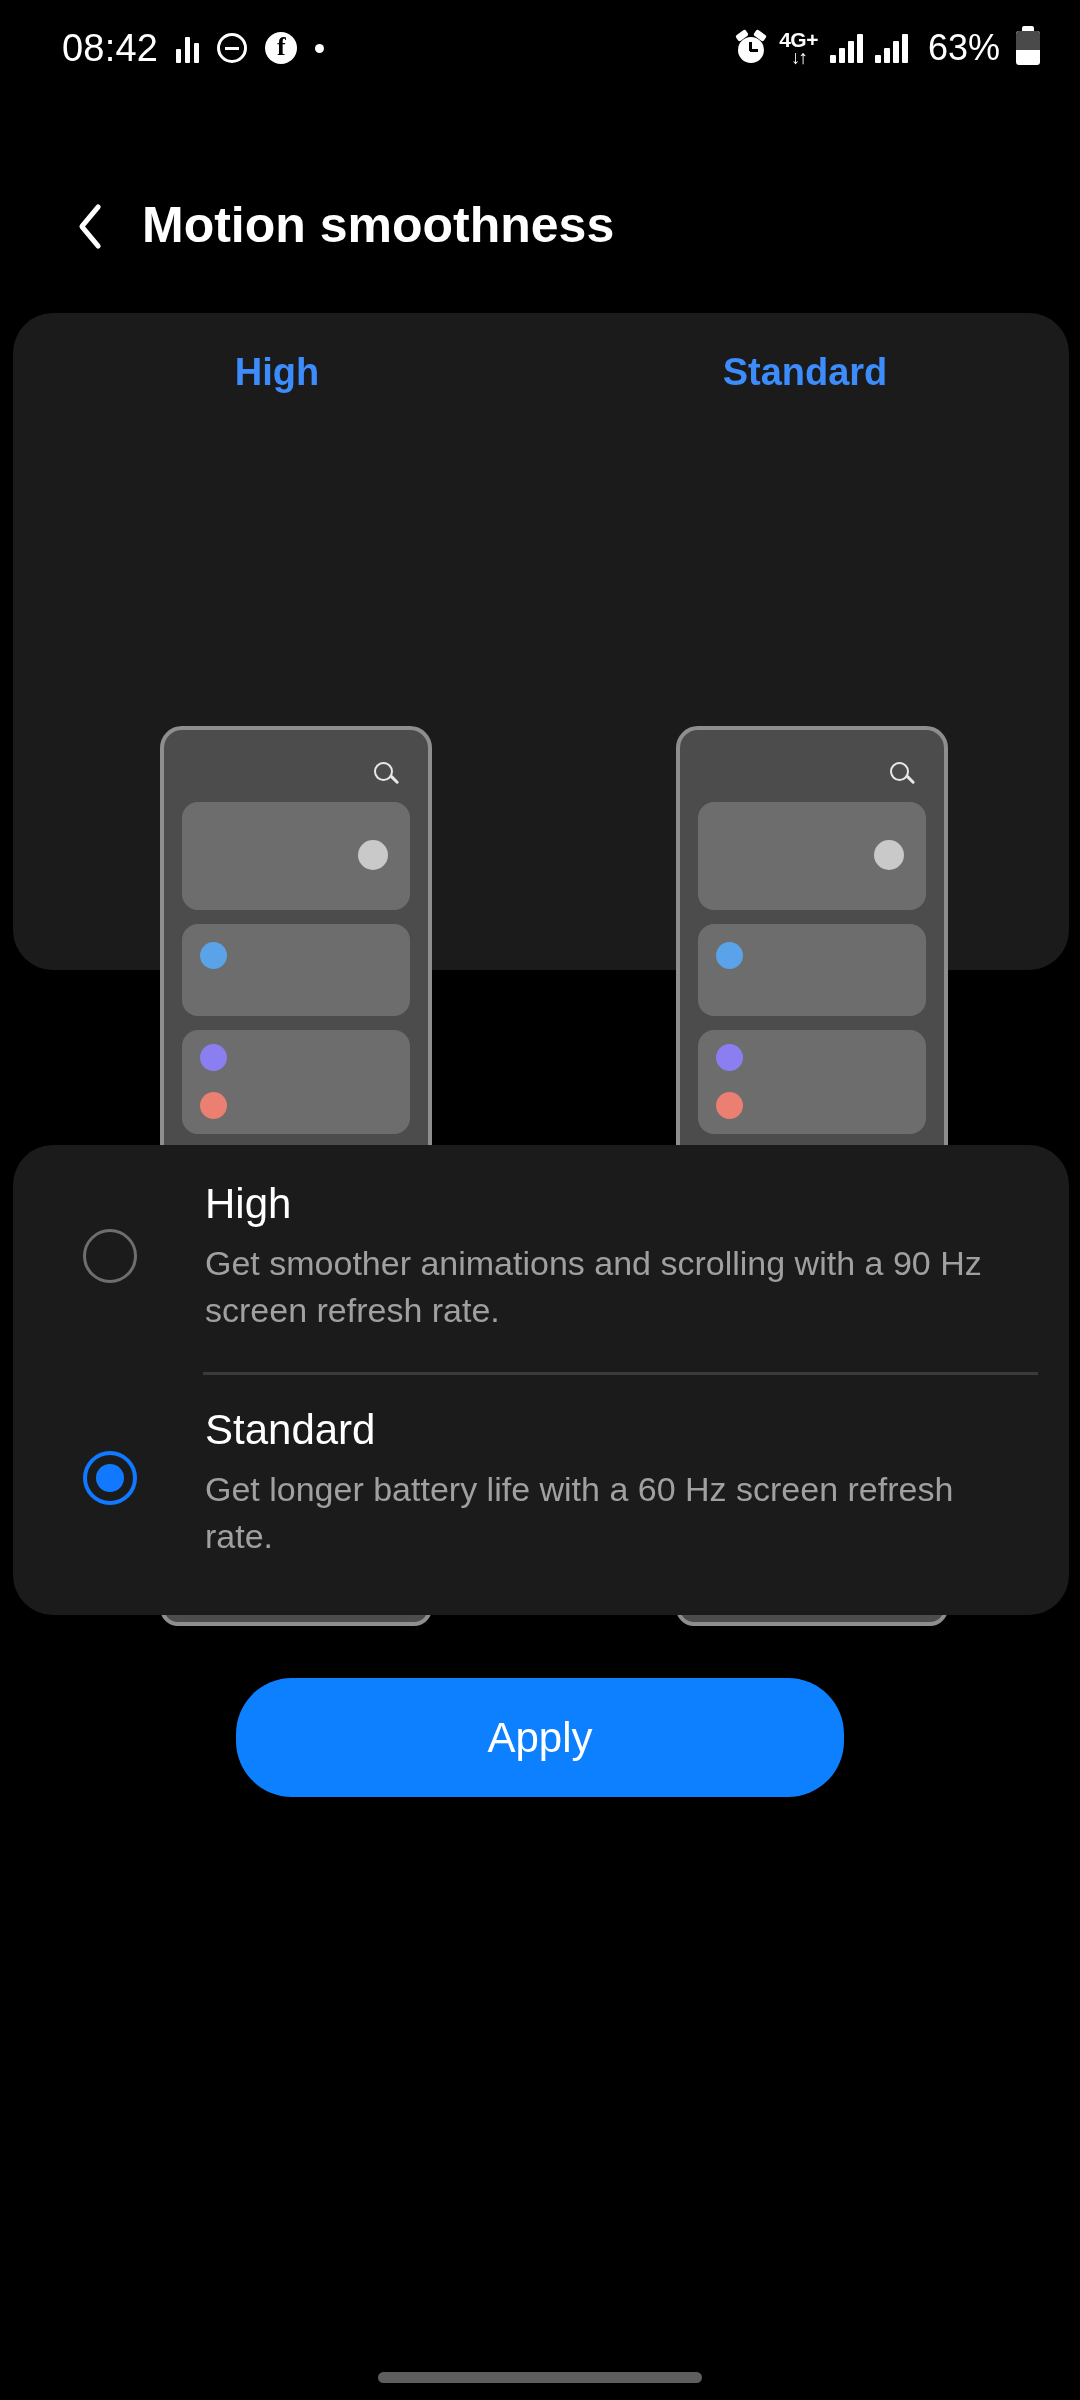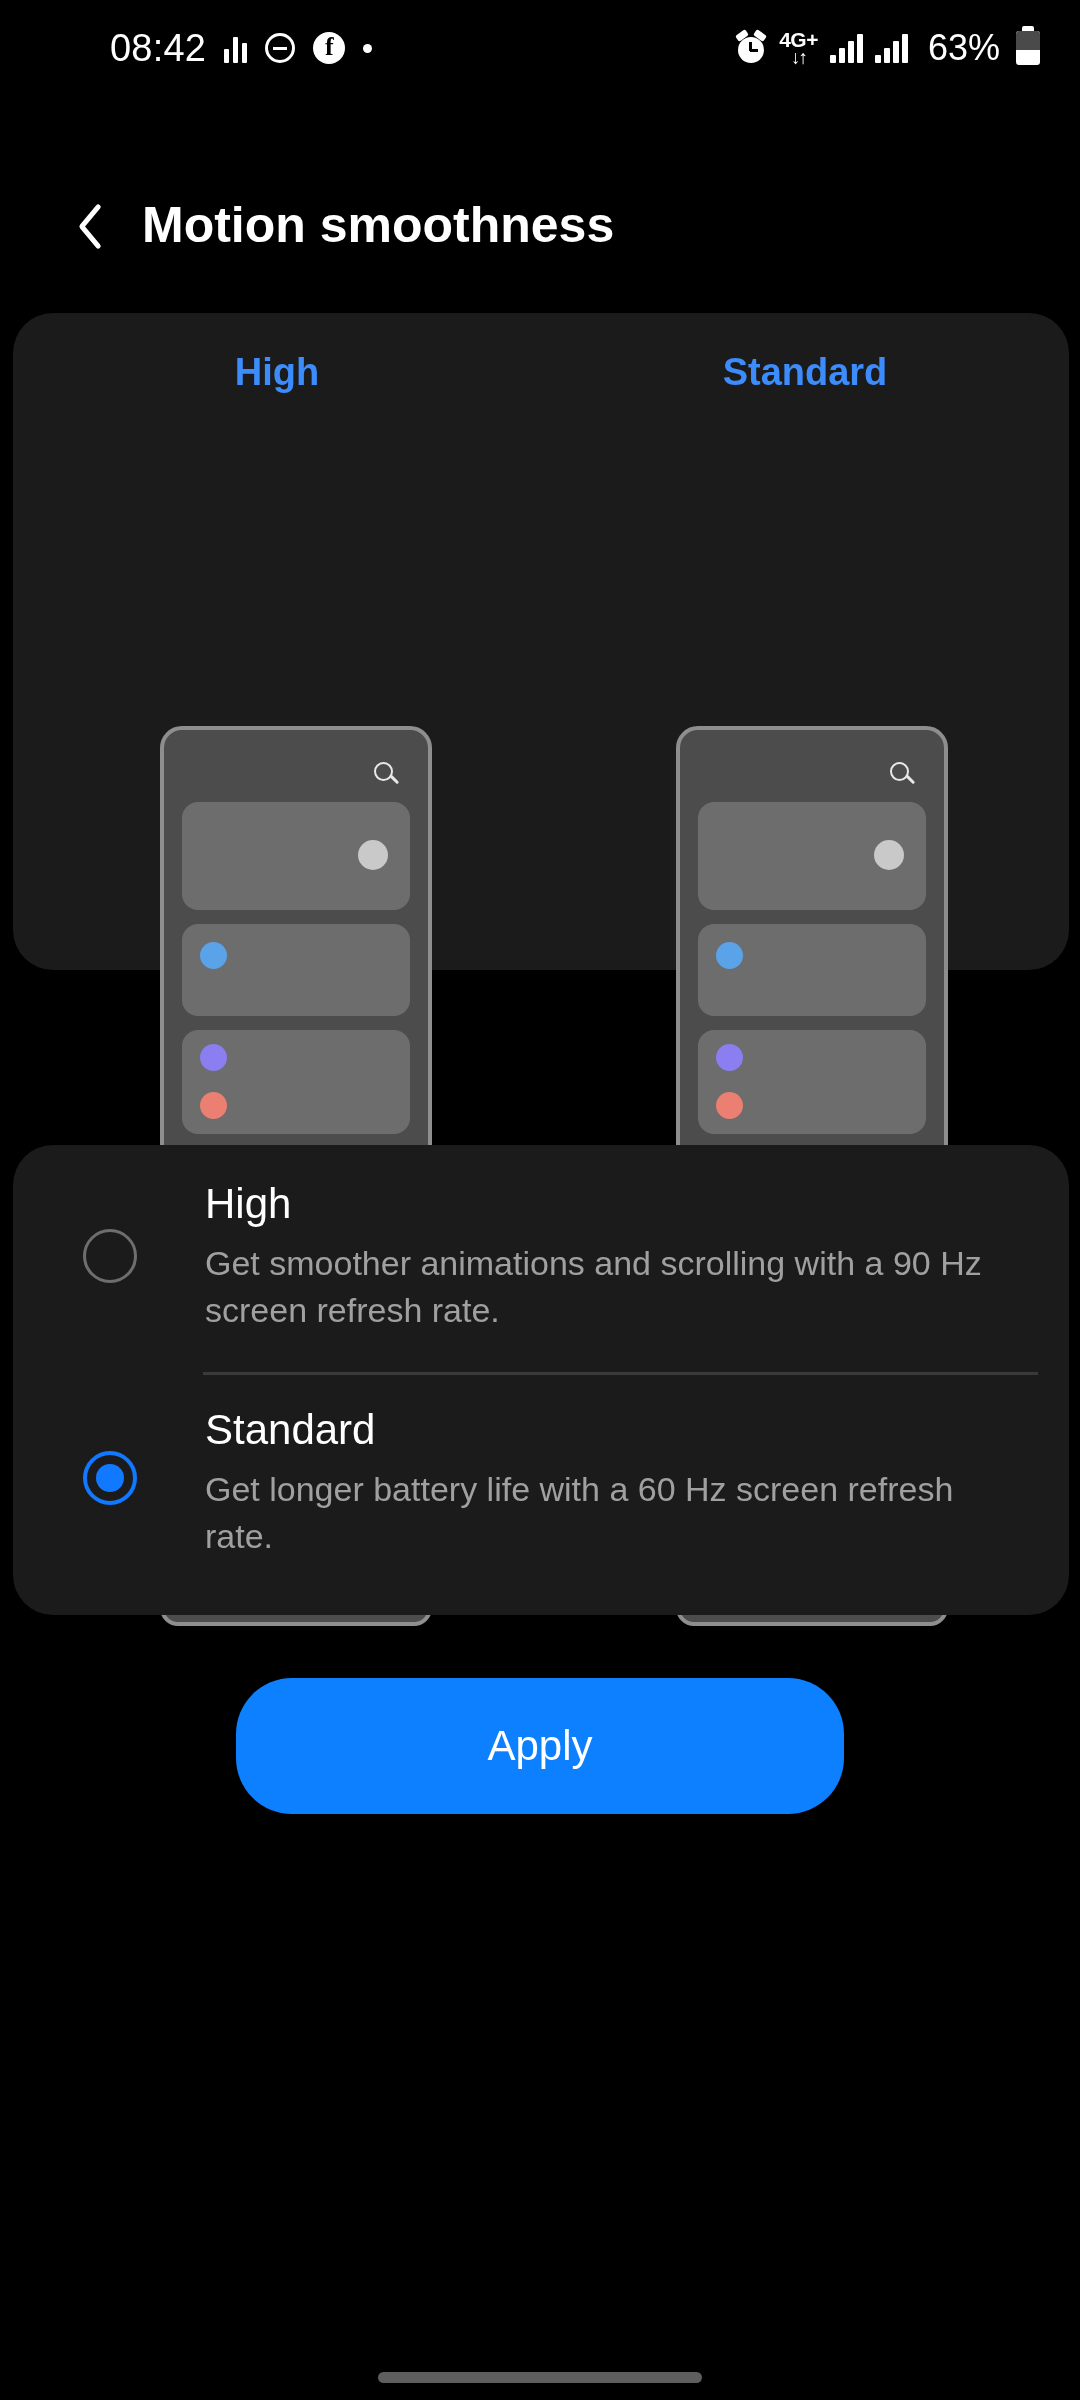--- a/index.html
+++ b/index.html
@@ -10,21 +10,21 @@
     overflow: hidden;
   }
   .screen { position: relative; width: 1080px; height: 2400px; background: #000; }
 
   
   .statusbar {
     position: absolute; top: 0; left: 0; width: 1080px; height: 96px;
     display: flex; align-items: center; justify-content: space-between;
     padding: 0 40px 0 62px;
   }
-  .sb-left { display: flex; align-items: center; gap: 18px; margin-left: 48px; }
+  .sb-left { display: flex; align-items: center; gap: 18px; }
   .sb-time { color: #fff; font-size: 38px; letter-spacing: 0.2px; }
   .sb-right { display: flex; align-items: center; gap: 12px; }
 
   
   .ico-eq { display: inline-flex; align-items: flex-end; gap: 4px; height: 30px; }
   .ico-eq i { display: block; width: 5px; background: #fff; border-radius: 1px; }
   .ico-eq i:nth-child(1) { height: 14px; }
   .ico-eq i:nth-child(2) { height: 26px; }
   .ico-eq i:nth-child(3) { height: 20px; }
 
@@ -144,21 +144,21 @@
      height:28px; border-radius:50%; background:#1079ff; }
 
   .option-text { margin-left: 192px; padding-right: 70px; }
   .option-title { color:#fff; font-size: 42px; display:block; line-height: 1.3; }
   .option-desc  { color:#a0a0a0; font-size: 34px; display:block; line-height: 1.38;
                   margin-top: 8px; }
   .divider { position:absolute; left: 190px; width: 835px; height: 3px; background:#3a3a3a;
              top: 227px; }
 
   
-  .apply-btn { position:absolute; left: 236px; top: 1678px; width: 608px; height: 136px;
+  .apply-btn { position:absolute; left: 236px; top: 1678px; width: 608px; height: 119px;
      background:#0d80ff; border-radius: 56px; border:none; color:#fff; font-size: 42px;
      font-family:"Liberation Sans", sans-serif; cursor:pointer;
      display:flex; align-items:center; justify-content:center; }
 
   
   .gesture-bar { position:absolute; left: 378px; top: 2372px; width: 324px; height: 11px;
      background:#5e5e5e; border-radius: 6px; }
 </style>
 </head>
 <body>

